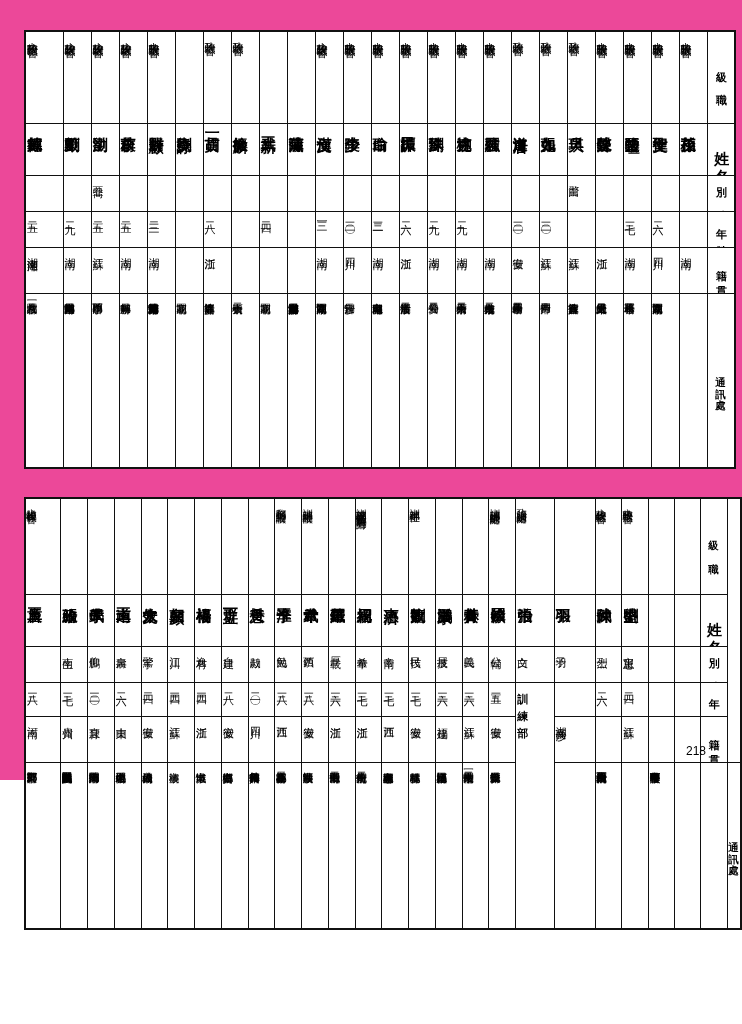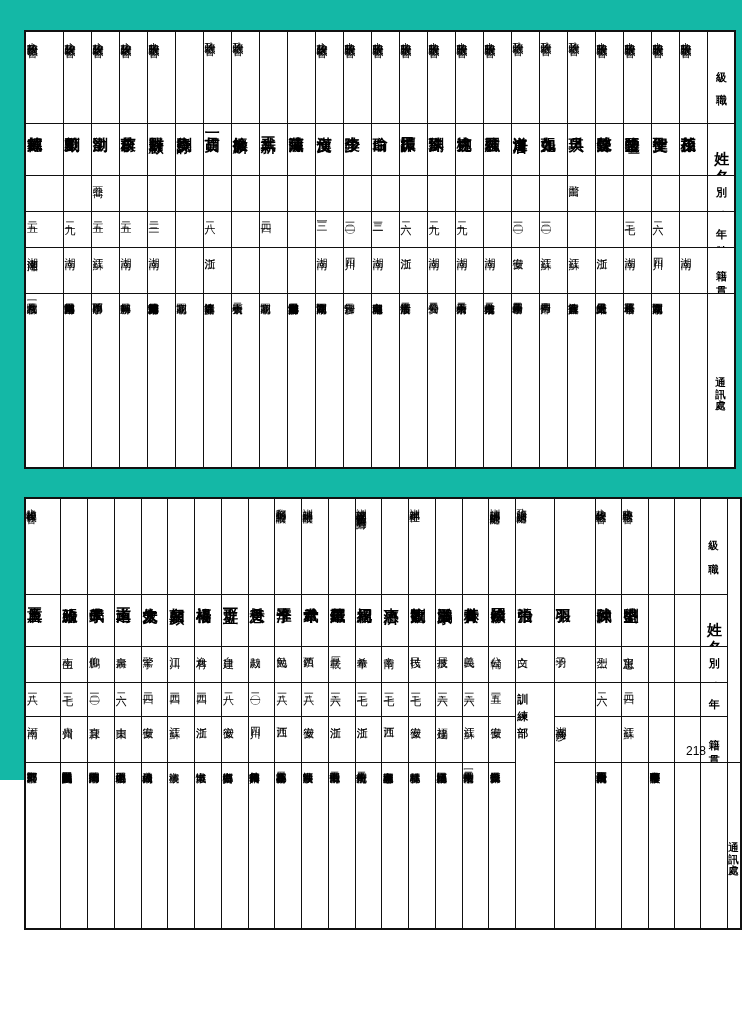--- a/index.html
+++ b/index.html
@@ -6,21 +6,21 @@
   body{
     width:742px;height:1024px;
     font-family:"DejaVu Sans","Liberation Sans",sans-serif;
     color:#000;
     position:relative;
     overflow:hidden;
   }
   .page{
     position:absolute;
     left:0;top:0;width:742px;height:780px;
-    background:#14b8a6;
+    background:#ec4899;
   }
   
   .vt{
     writing-mode:vertical-rl;
     text-orientation:upright;
     -webkit-text-orientation:upright;
     letter-spacing:1px;
     line-height:1.05;
     white-space:normal;
   }

